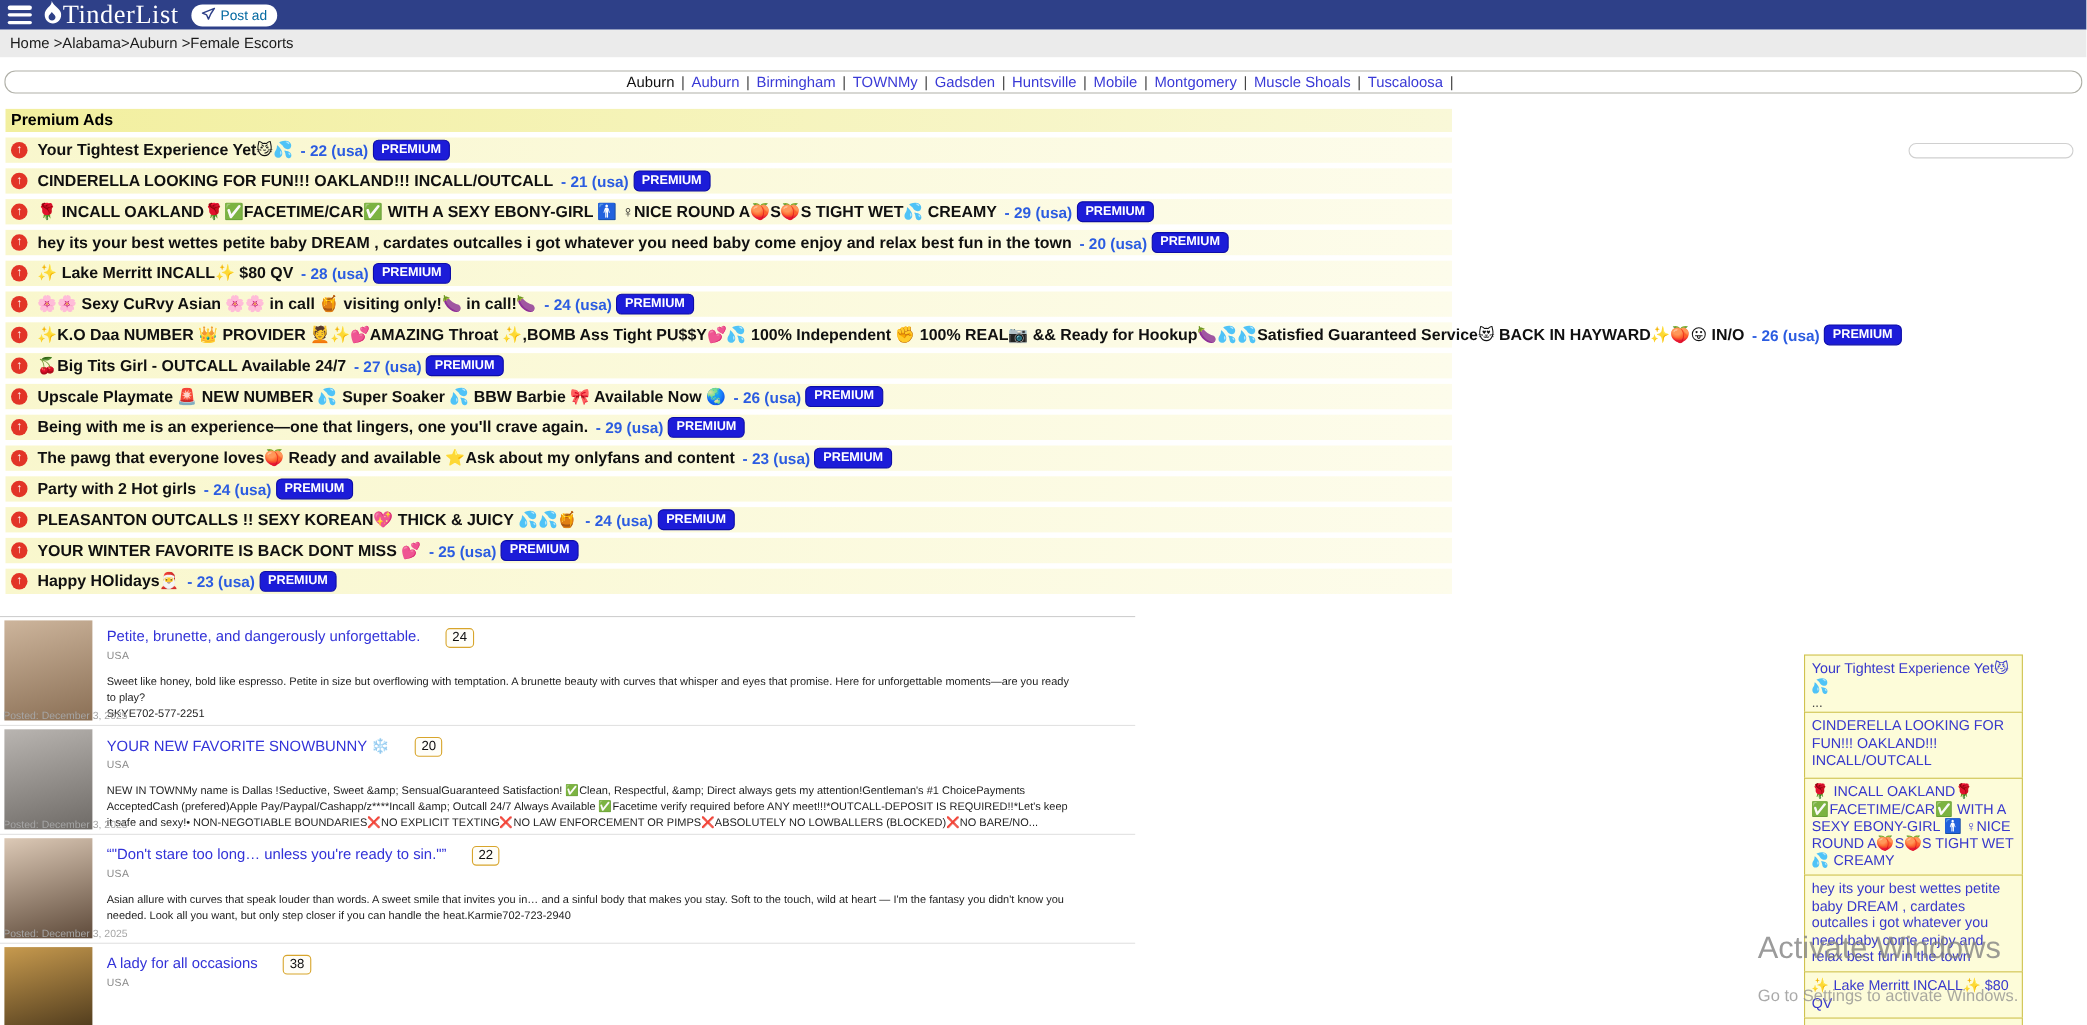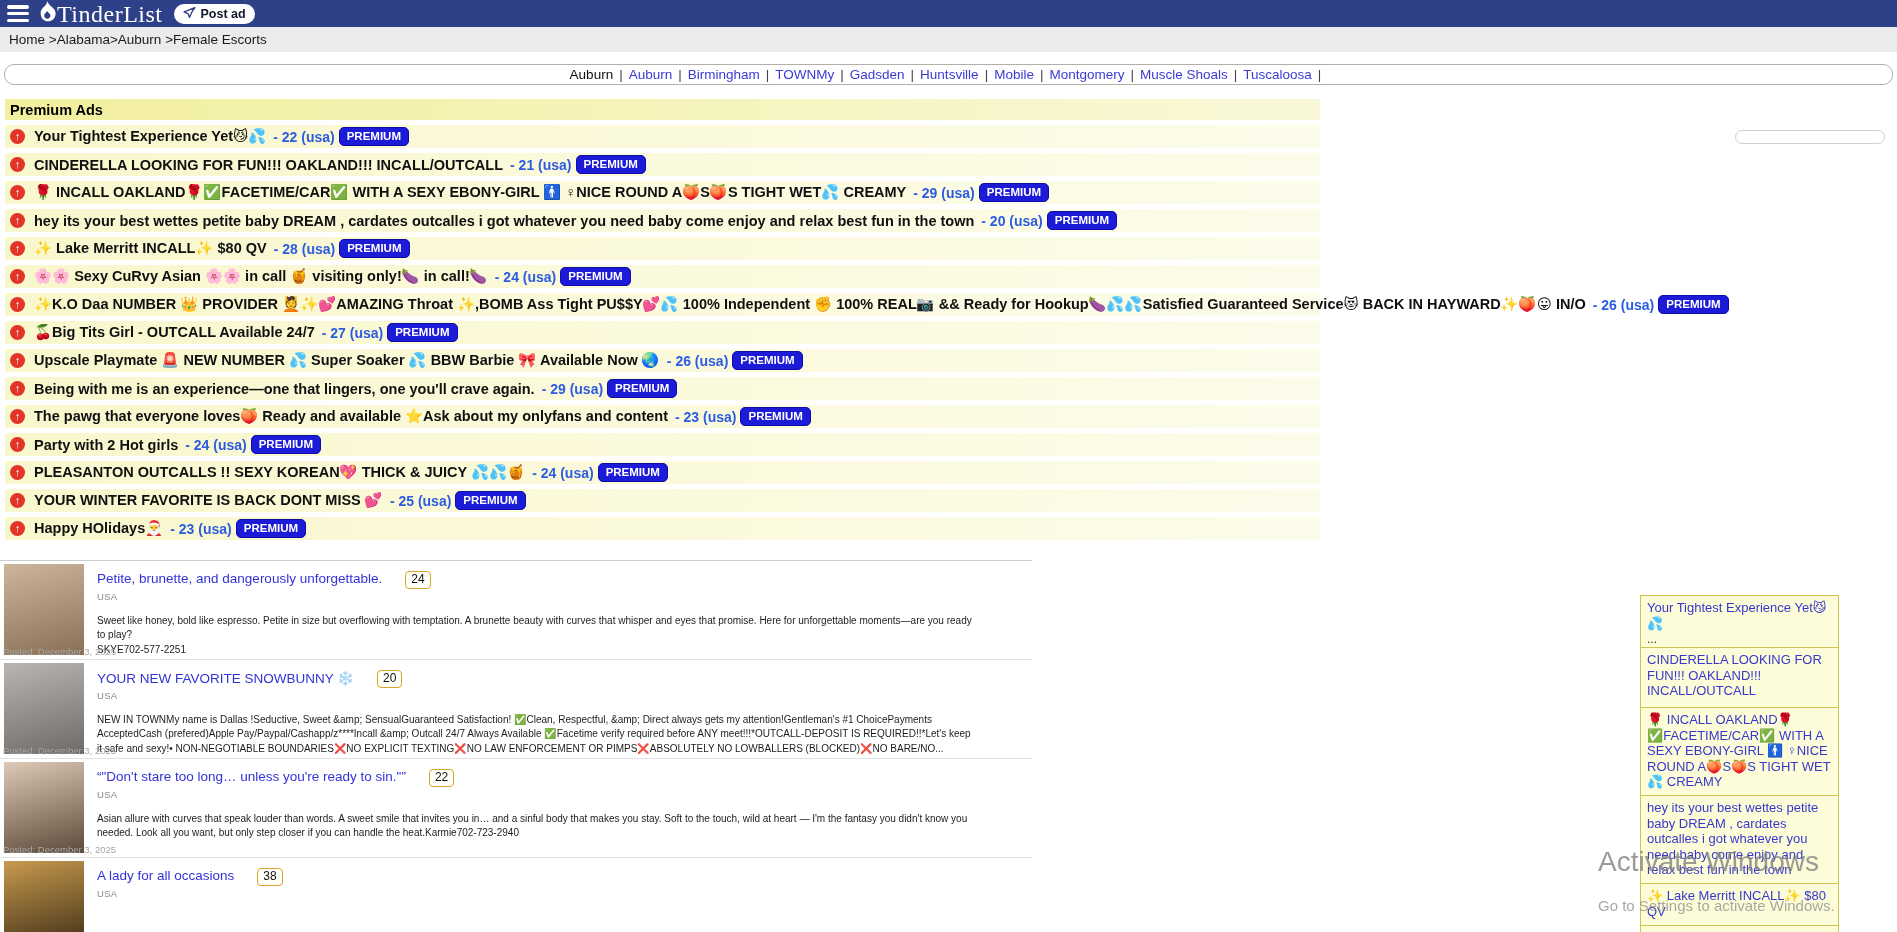--- a/index.html
+++ b/index.html
@@ -13,21 +13,21 @@
   .hamburger{width:22px;height:17px;margin-left:7px;display:flex;flex-direction:column;
              justify-content:space-between;cursor:pointer;}
   .hamburger span{display:block;height:3.5px;background:#fff;border-radius:2px;}
   .logo{display:flex;align-items:center;margin-left:9px;text-decoration:none;cursor:pointer;}
   .logo svg{width:18px;height:21px;}
   .logo-text{color:#fff;font-family:"Liberation Serif","DejaVu Serif",serif;
              font-size:24px;letter-spacing:.5px;line-height:1;margin-left:1px;}
   .postad{margin-left:12px;height:20px;background:#fff;border:none;border-radius:10px;
           display:flex;align-items:center;padding:0 9px;cursor:pointer;}
   .postad svg{width:13px;height:13px;margin-right:4px;}
-  .postad-label{color:#0f172a;font-size:12.5px;font-weight:bold;}
+  .postad-label{color:#0369a1;font-size:12.5px;font-weight:normal;}
 
   
   .breadcrumb{position:absolute;left:0;top:27px;width:100%;height:25px;background:#ebebeb;
               display:flex;align-items:center;padding-left:9px;font-size:13.5px;color:#1a1a1a;}
   .breadcrumb a{color:#1a1a1a;text-decoration:none;cursor:pointer;}
   .bc-sep{white-space:pre;}
 
   
   .citybox{position:absolute;left:4px;top:64px;width:1889px;height:21px;background:#fff;
            border:1px solid #b0b0a8;border-radius:10px;display:flex;align-items:center;

